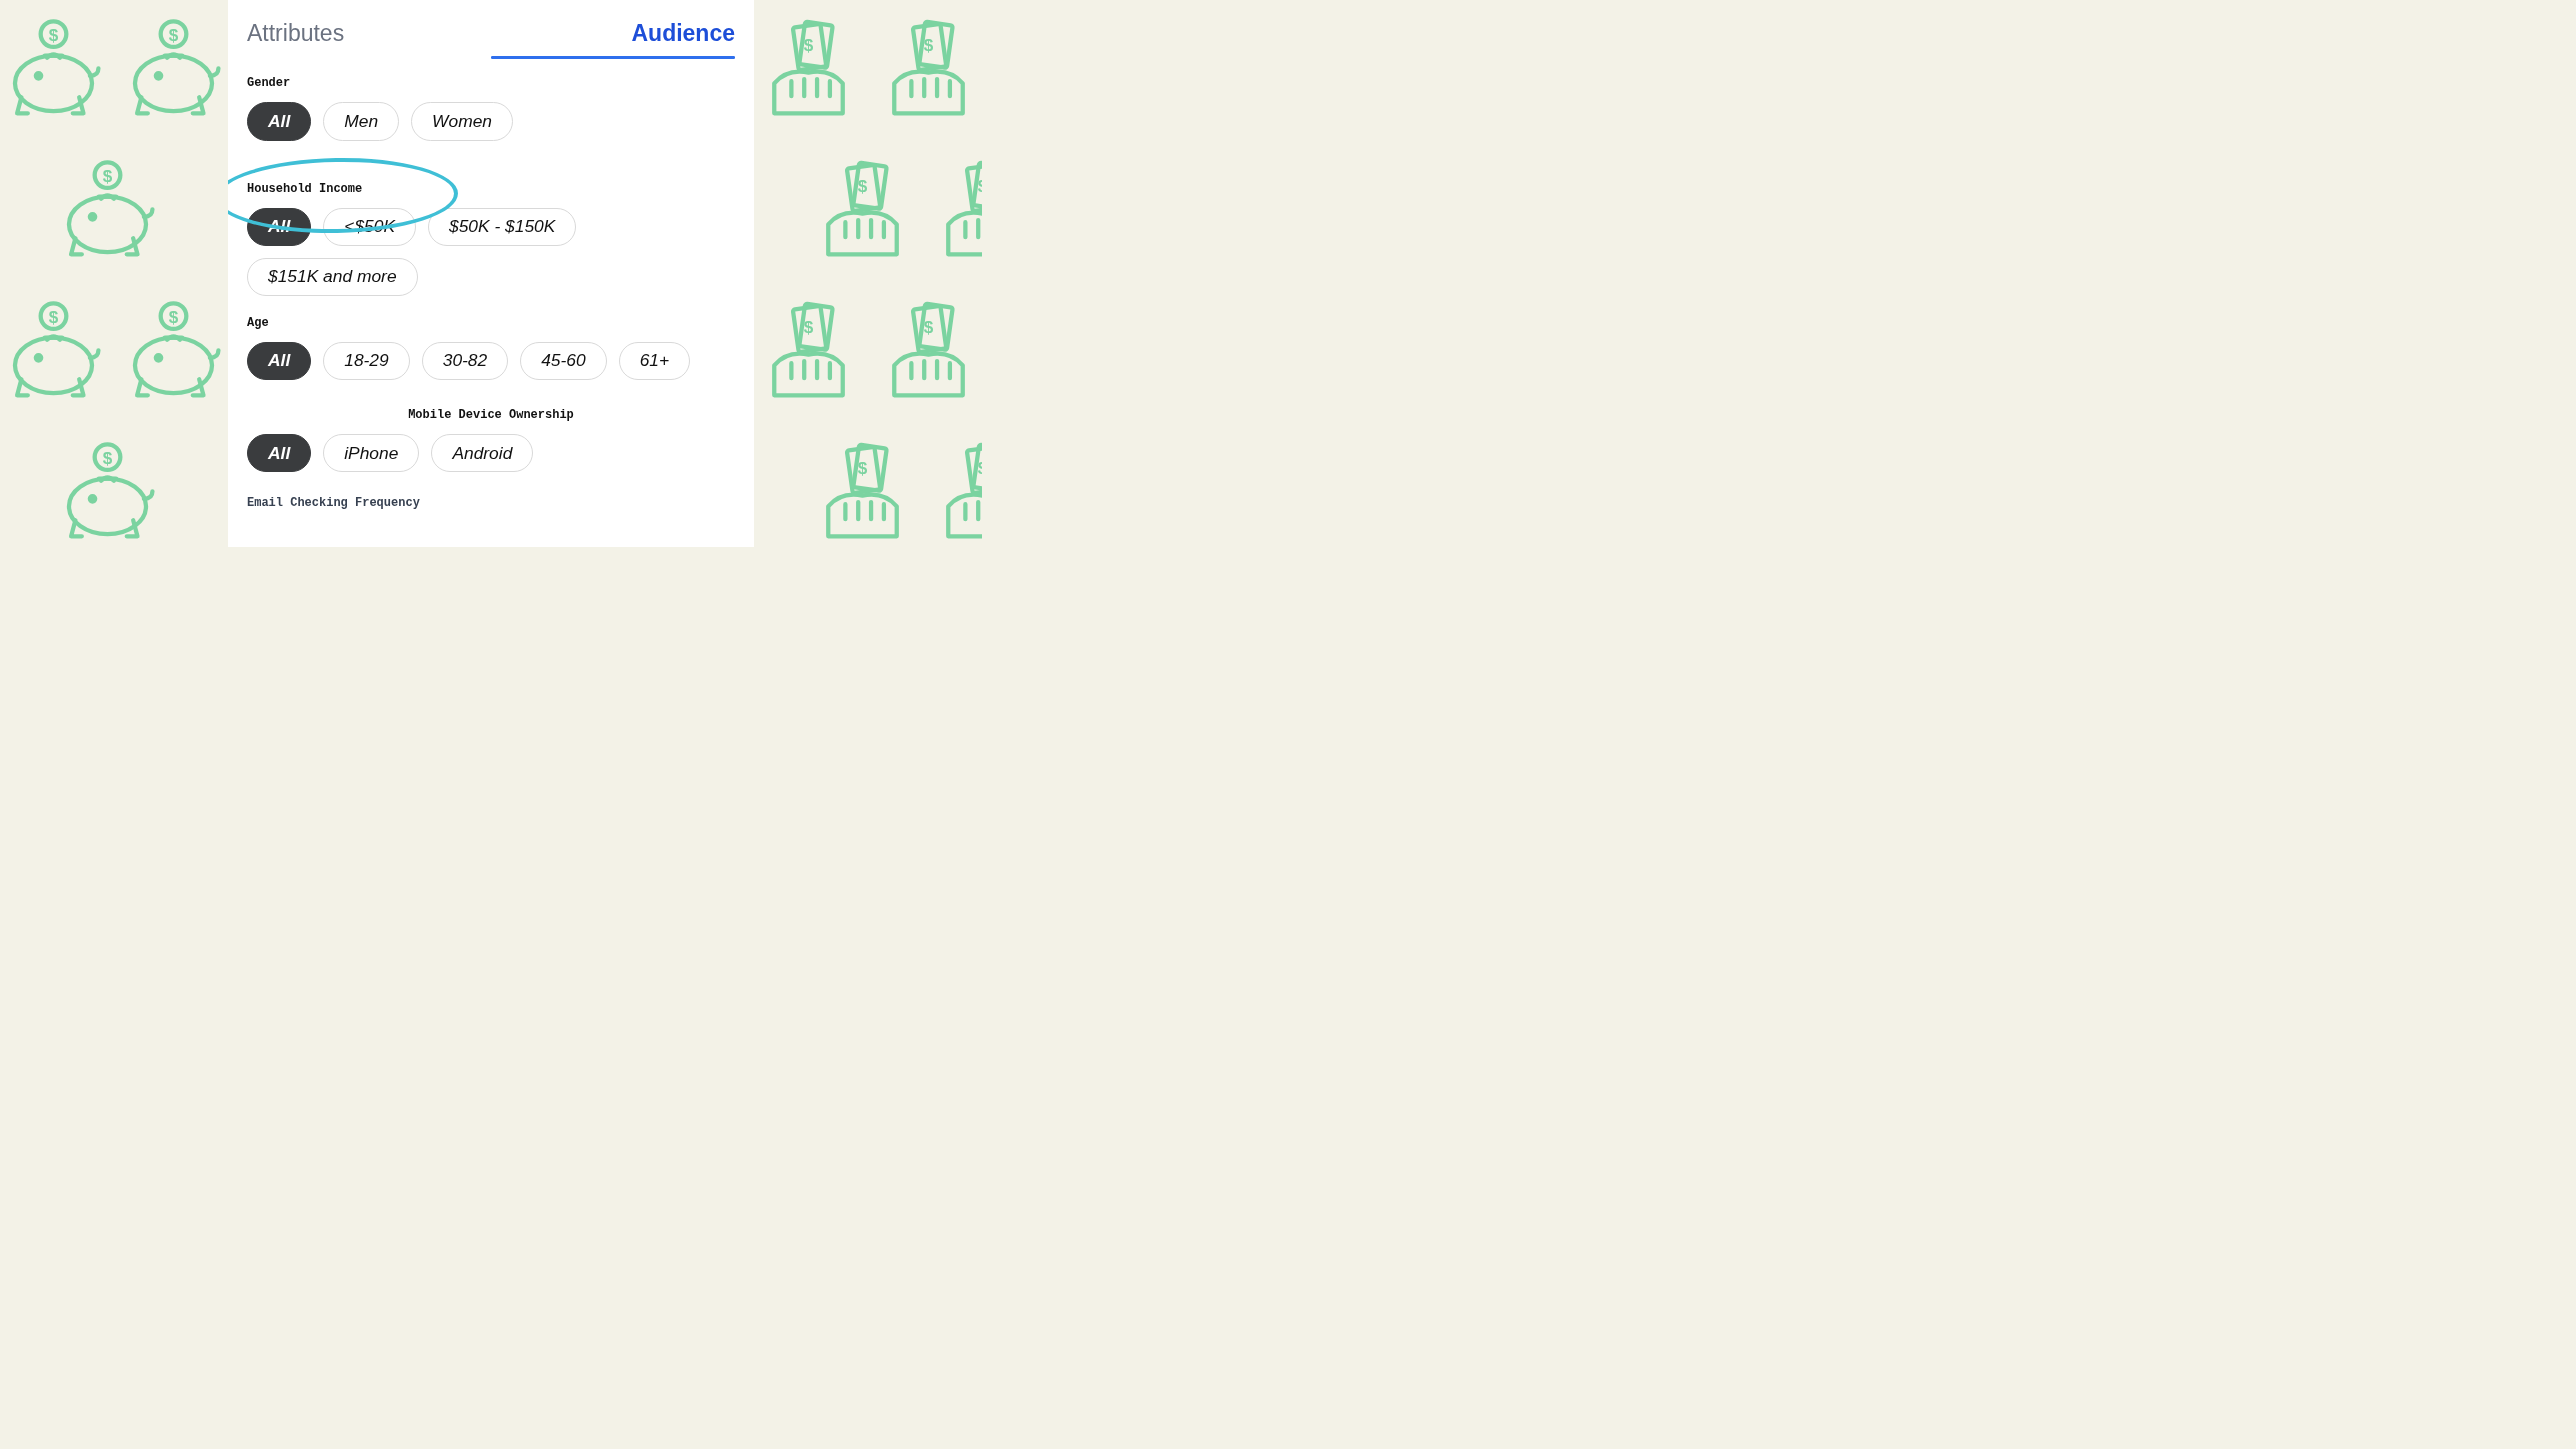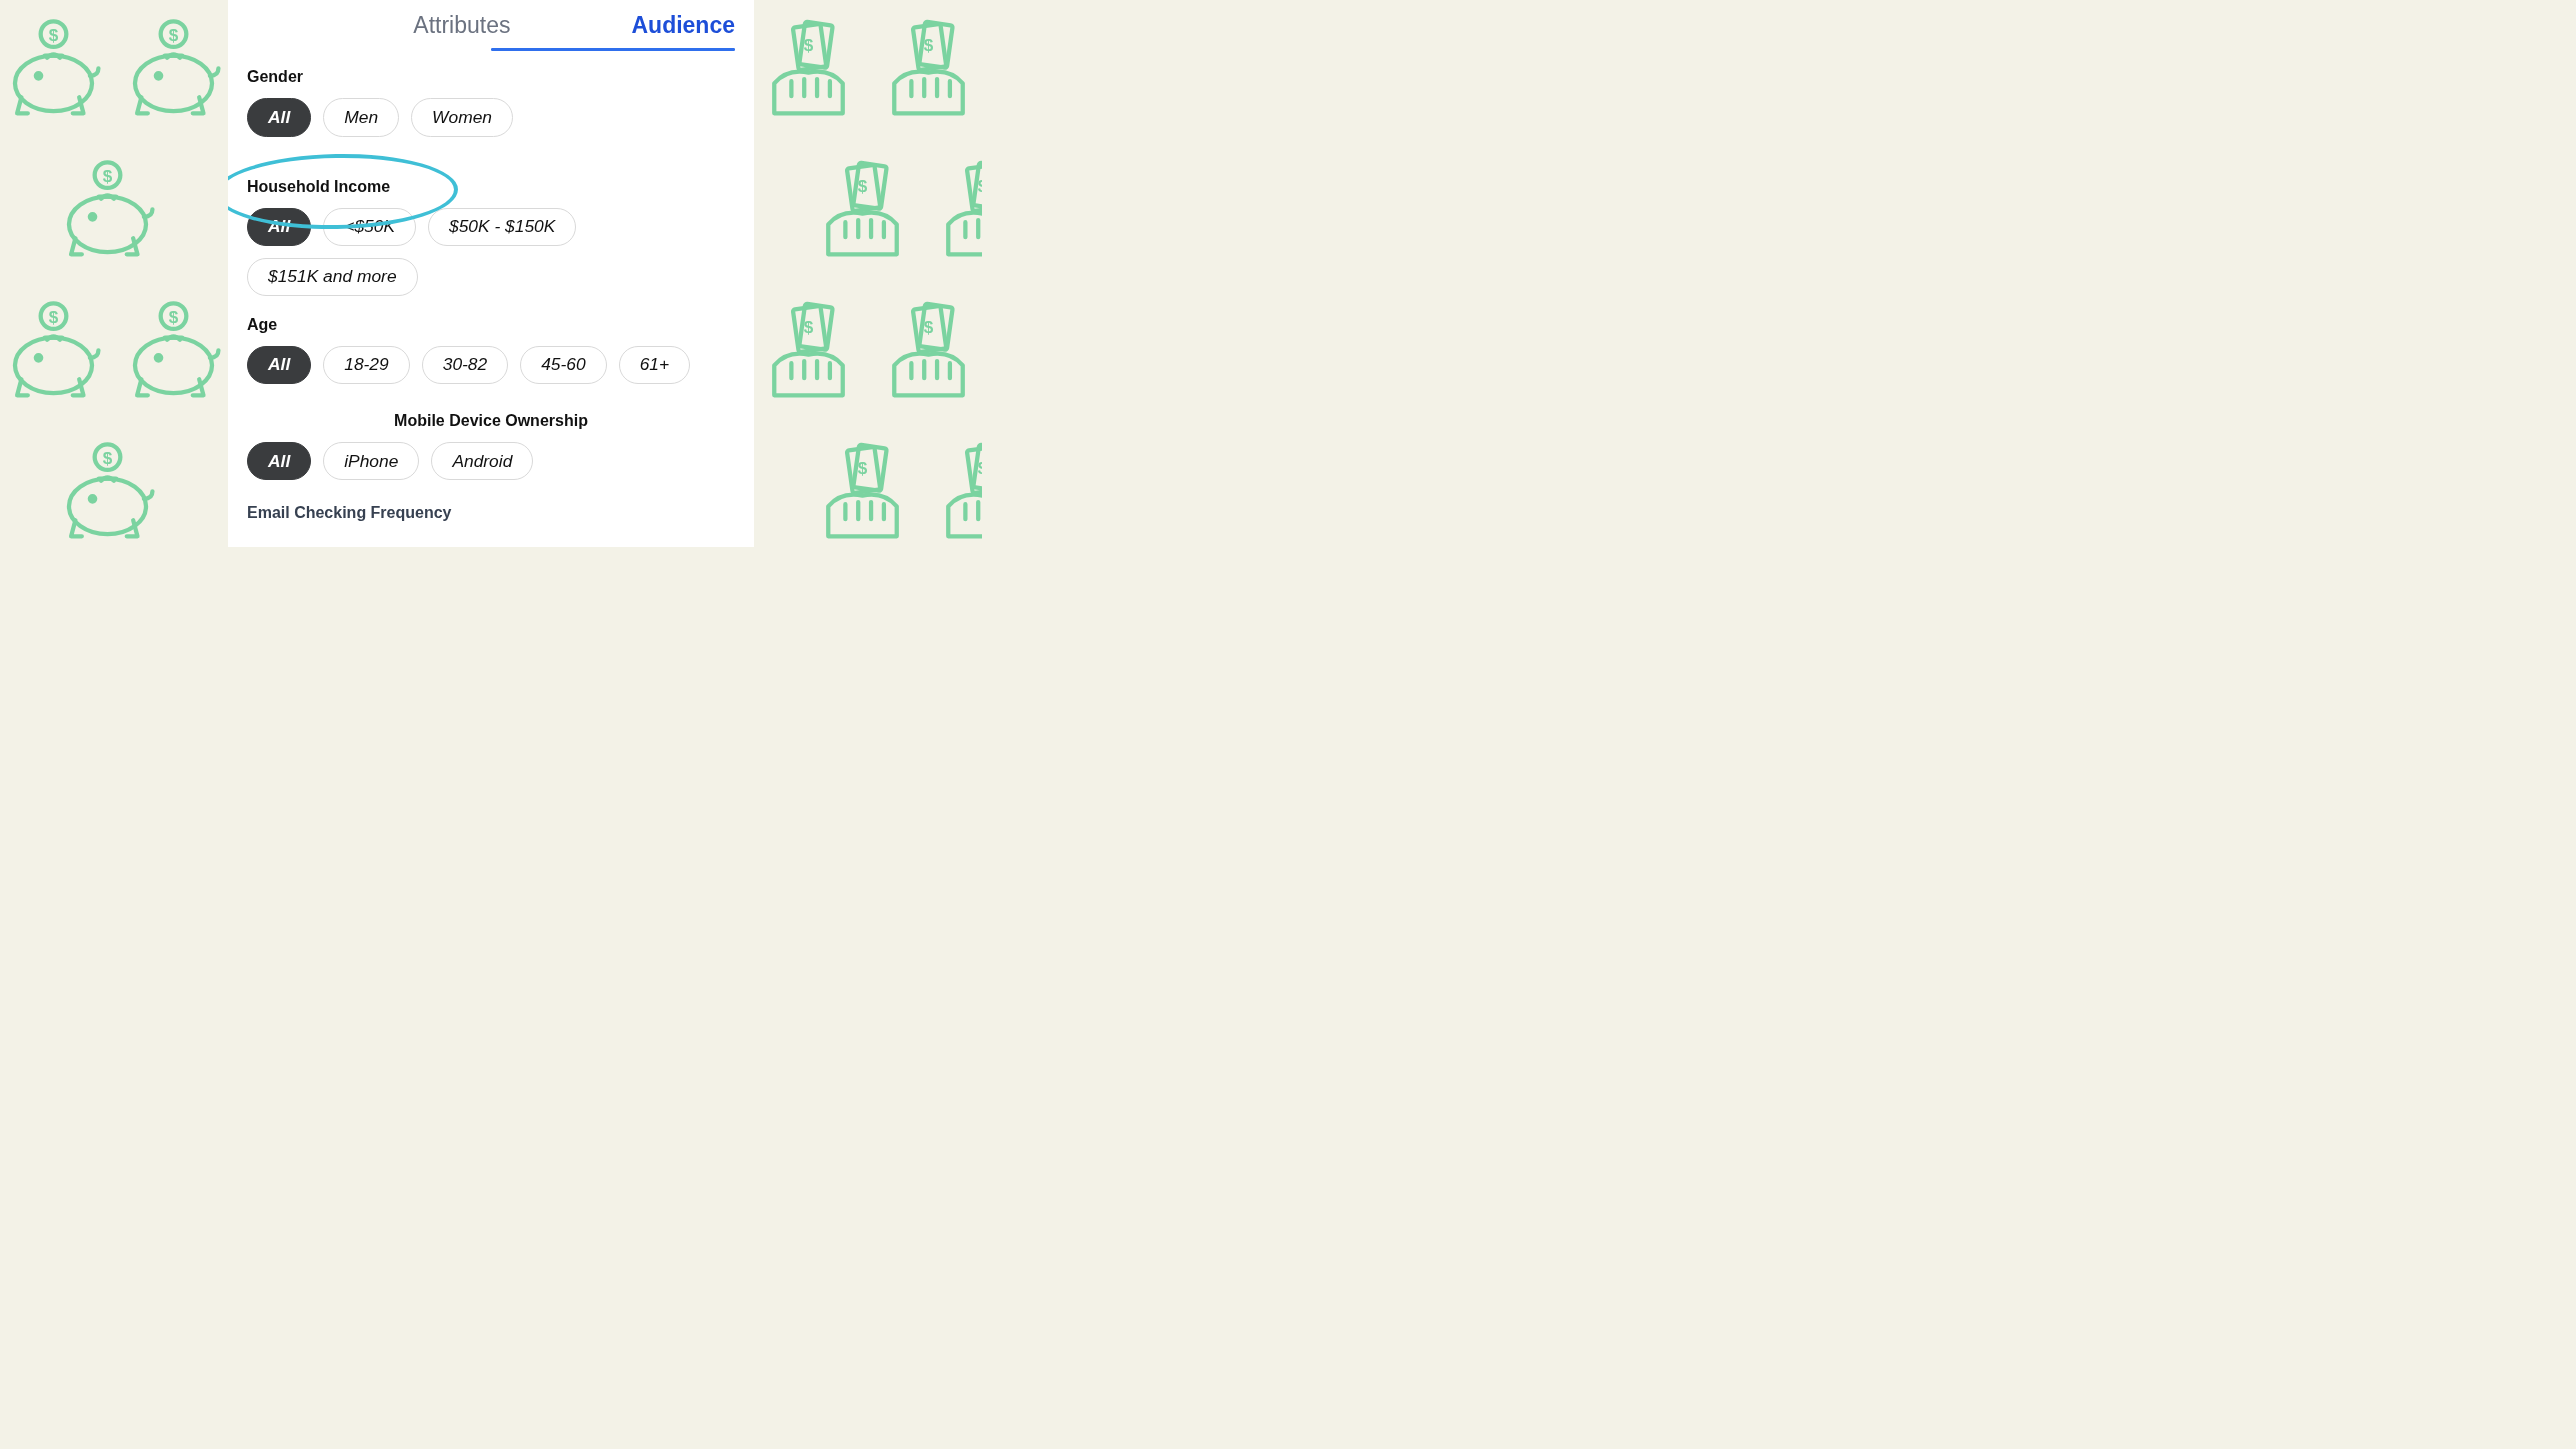--- a/index.html
+++ b/index.html
@@ -42,23 +42,23 @@
     bottom:0;
     background:#fff;
     padding:0 19px;
     box-sizing:border-box;
     overflow:hidden;
   }
 
   
   .tabs{
     display:flex;
-    justify-content:flex-end;
+    justify-content:space-between;
     gap:121px;
-    padding-top:12px;
+    padding-top:20px;
     position:relative;
   }
   .tab{
     font-size:23px;
     font-weight:500;
     color:var(--text-muted);
     cursor:pointer;
     padding-bottom:12px;
   }
   .tab.active{
@@ -71,24 +71,25 @@
     background:var(--blue-underline);
     bottom:0;
     left:50%;
     width:50%;
     border-radius:1.3px;
   }
 
   
   .section{margin-top:17.4px;position:relative;}
   .section-label{
-    font-size:16px;
+    font-size:12px;
     font-weight:700;
     color:#111;
     margin-bottom:12px;
+    font-family:Liberation Mono, monospace;
   }
   .section-label.muted{
     color:#374151;
     font-weight:600;
   }
 
   
   .pills{display:flex;gap:12px;flex-wrap:wrap;}
   .pill{
     border:0.7px solid var(--pill-border);

